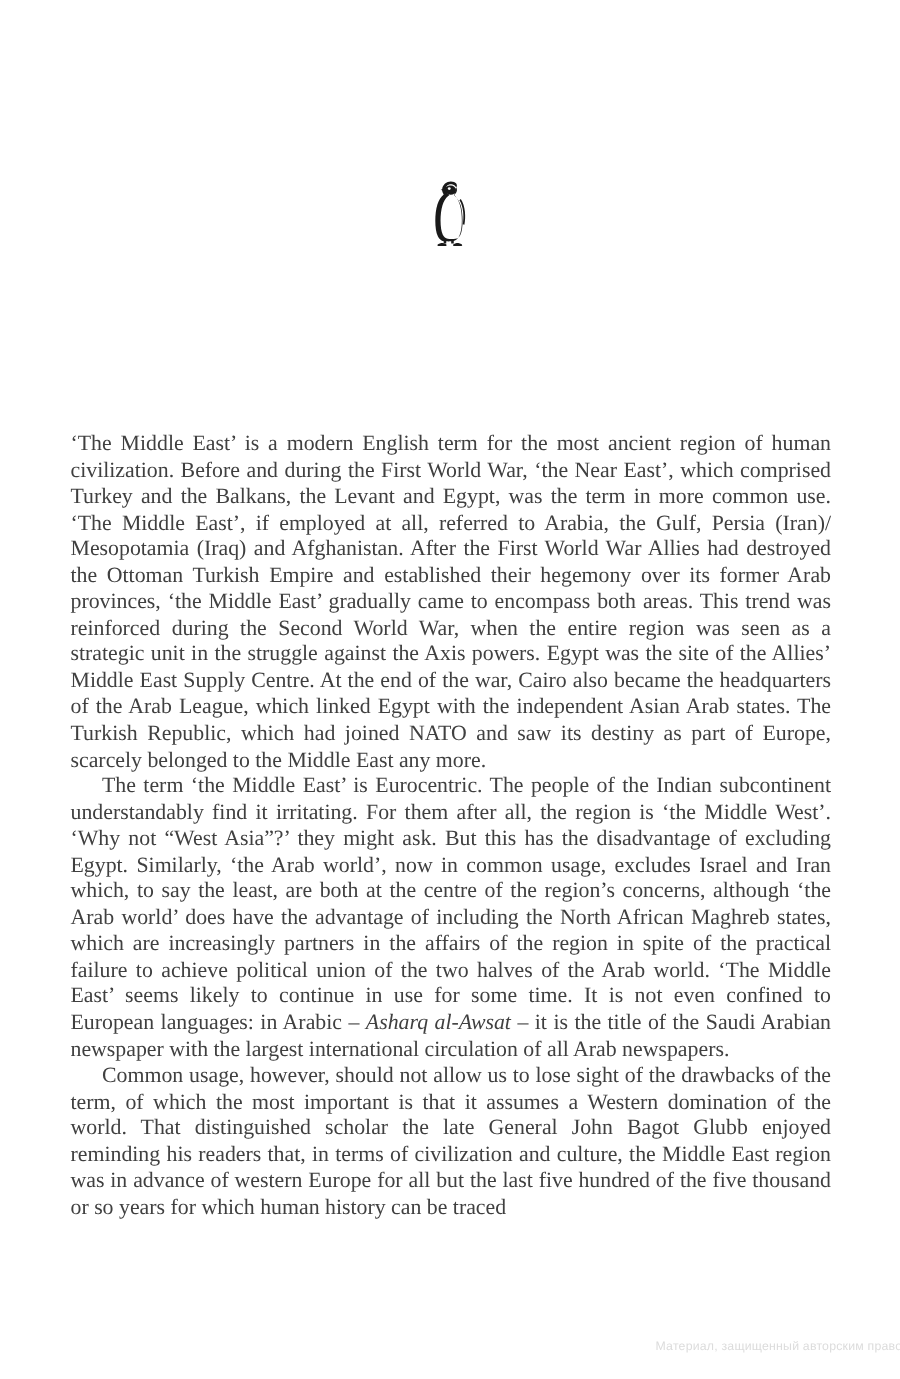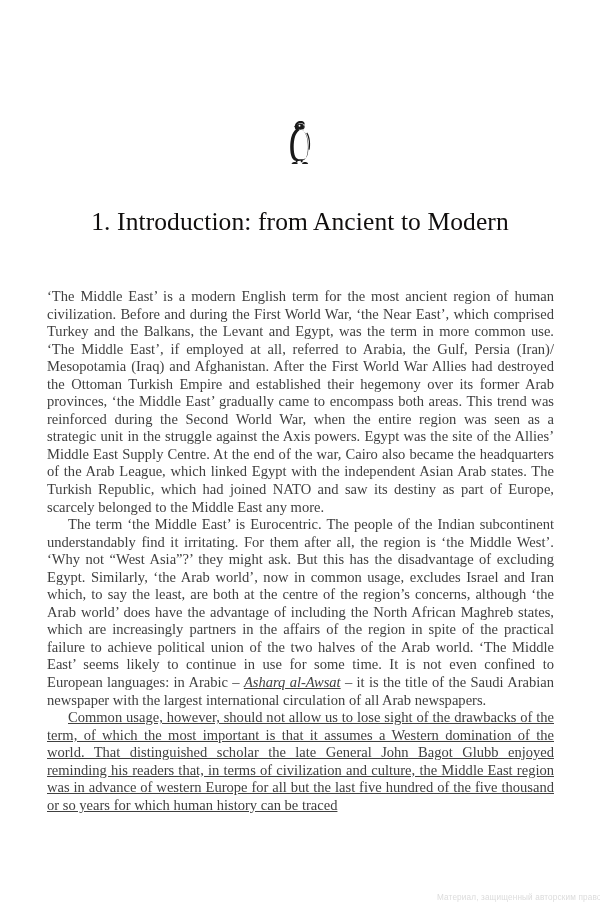--- a/index.html
+++ b/index.html
@@ -69,25 +69,23 @@
   .body-text p {
     margin: 0;
     text-align: justify;
     text-indent: 0;
   }
   .body-text p.indented {
     text-indent: 21px;
   }
   .body-text p:last-child {
     text-align: justify;
-    text-decoration: underline;
   }
   .italic {
     font-style: italic;
-    text-decoration: underline;
   }
 
   
   .watermark {
     position: absolute;
     left: 437px;
     top: 893px;
     width: 150px;
     text-align: center;
     font-family: "Liberation Sans", "DejaVu Sans", sans-serif;
@@ -177,21 +175,20 @@
           <path d="M21.4 44.0
                    c-1.4 0.35-2.4 0.95-2.4 1.45
                    c0 0.28 0.35 0.48 0.9 0.48
                    l4.3 0 c0.6 0 0.95-0.2 0.95-0.5
                    c0-0.55-1.1-1.15-2.6-1.5 z"></path>
         </g>
       </svg>
     </span>
   </div>
 
-  <h1 class="chapter-title">1. Introduction: from Ancient to Modern</h1>
 
   <div class="body-text">
 
     <p>‘The Middle East’ is a modern English term for the most ancient region of human civilization. Before and during the First World War, ‘the Near East’, which comprised Turkey and the Balkans, the Levant and Egypt, was the term in more common use. ‘The Middle East’, if employed at all, referred to Arabia, the Gulf, Persia (Iran)/ Mesopotamia (Iraq) and Afghanistan. After the First World War Allies had destroyed the Ottoman Turkish Empire and established their hegemony over its former Arab provinces, ‘the Middle East’ gradually came to encompass both areas. This trend was reinforced during the Second World War, when the entire region was seen as a strategic unit in the struggle against the Axis powers. Egypt was the site of the Allies’ Middle East Supply Centre. At the end of the war, Cairo also became the headquarters of the Arab League, which linked Egypt with the independent Asian Arab states. The Turkish Republic, which had joined NATO and saw its destiny as part of Europe, scarcely belonged to the Middle East any more.</p>
 
     <p class="indented"><span>The term ‘the Middle East’ is Eurocentric. The people of the Indian subcontinent understandably find it irritating. For them after all, the region is ‘the Middle West’. ‘Why not “West Asia”?’ they might ask. But this has the disadvantage of excluding Egypt. Similarly, ‘the Arab world’, now in common usage, excludes Israel and Iran which, to say the least, are both at the centre of the region’s concerns, although ‘the Arab world’ does have the advantage of including the North African Maghreb states, which are increasingly partners in the affairs of the region in spite of the practical failure to achieve political union of the two halves of the Arab world. ‘The Middle East’ seems likely to continue in use for some time. It is not even confined to European languages: in Arabic – </span><span class="italic">Asharq al-Awsat</span><span> – it is the title of the Saudi Arabian newspaper with the largest international circulation of all Arab newspapers.</span></p>
 
     <p class="indented">Common usage, however, should not allow us to lose sight of the drawbacks of the term, of which the most important is that it assumes a Western domination of the world. That distinguished scholar the late General John Bagot Glubb enjoyed reminding his readers that, in terms of civilization and culture, the Middle East region was in advance of western Europe for all but the last five hundred of the five thousand or so years for which human history can be traced</p>
 
   </div>

